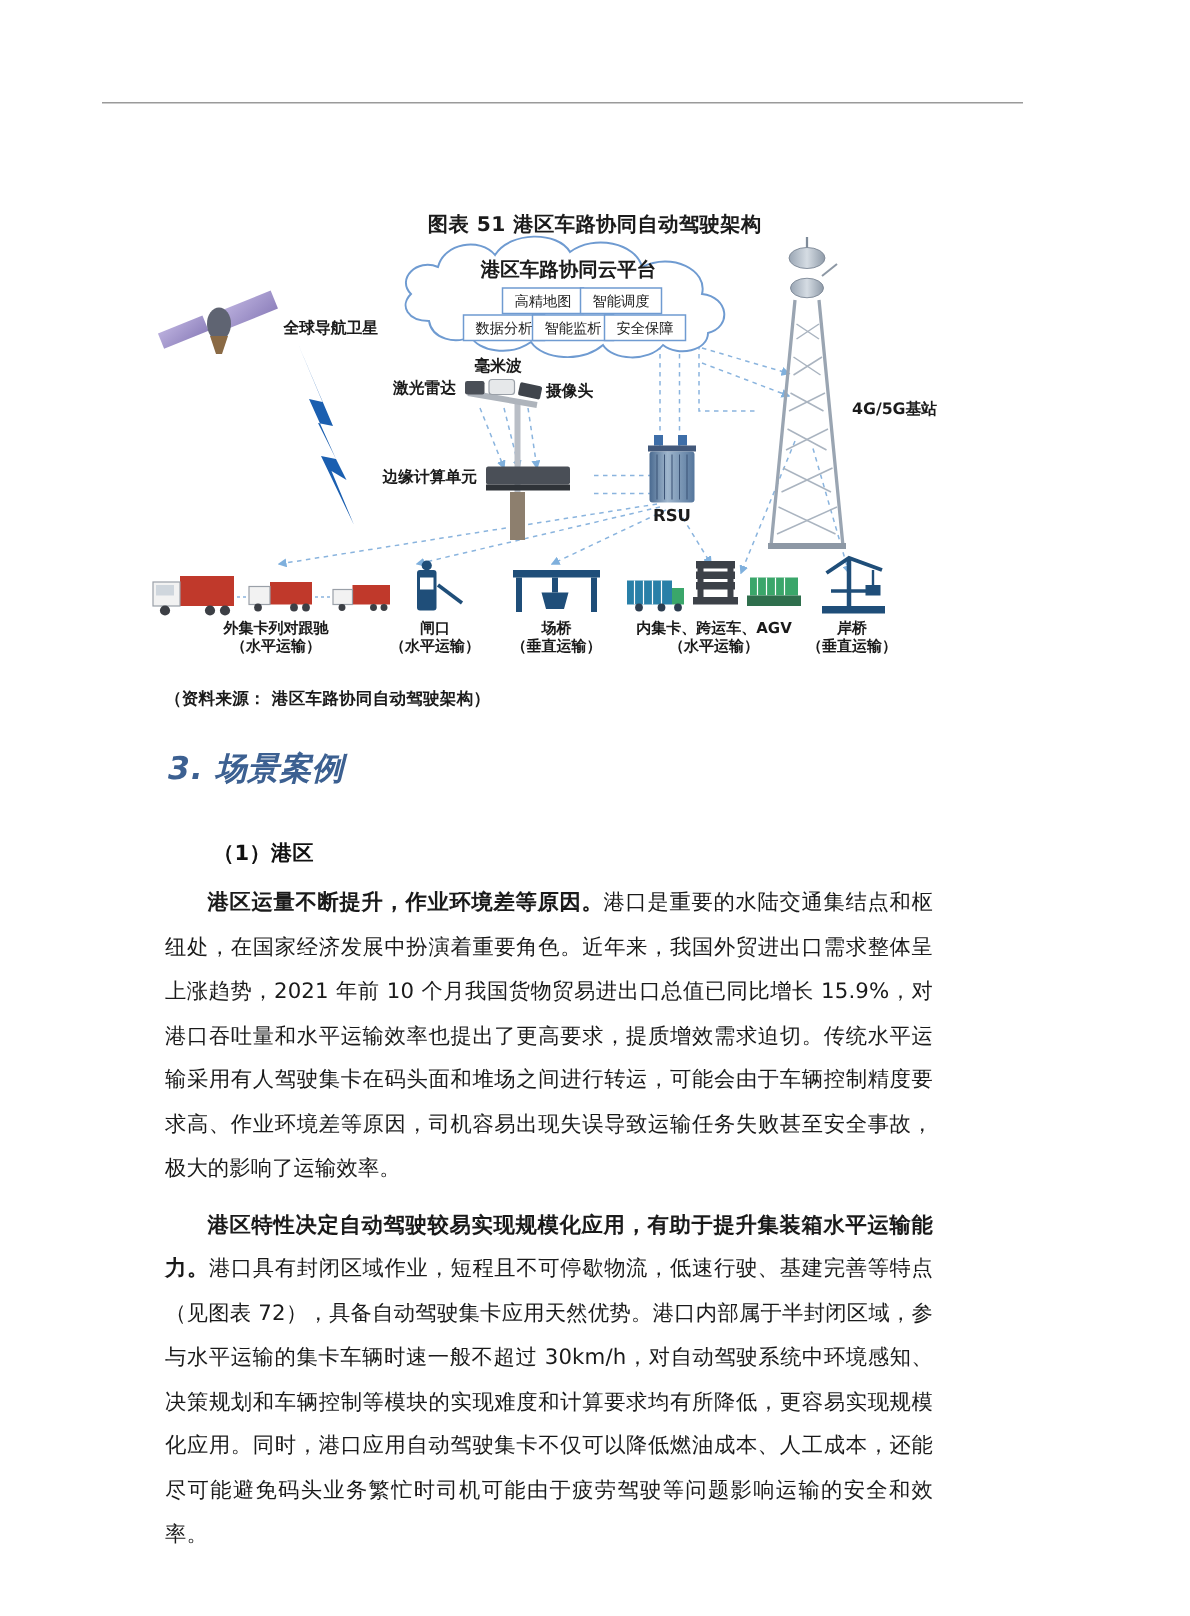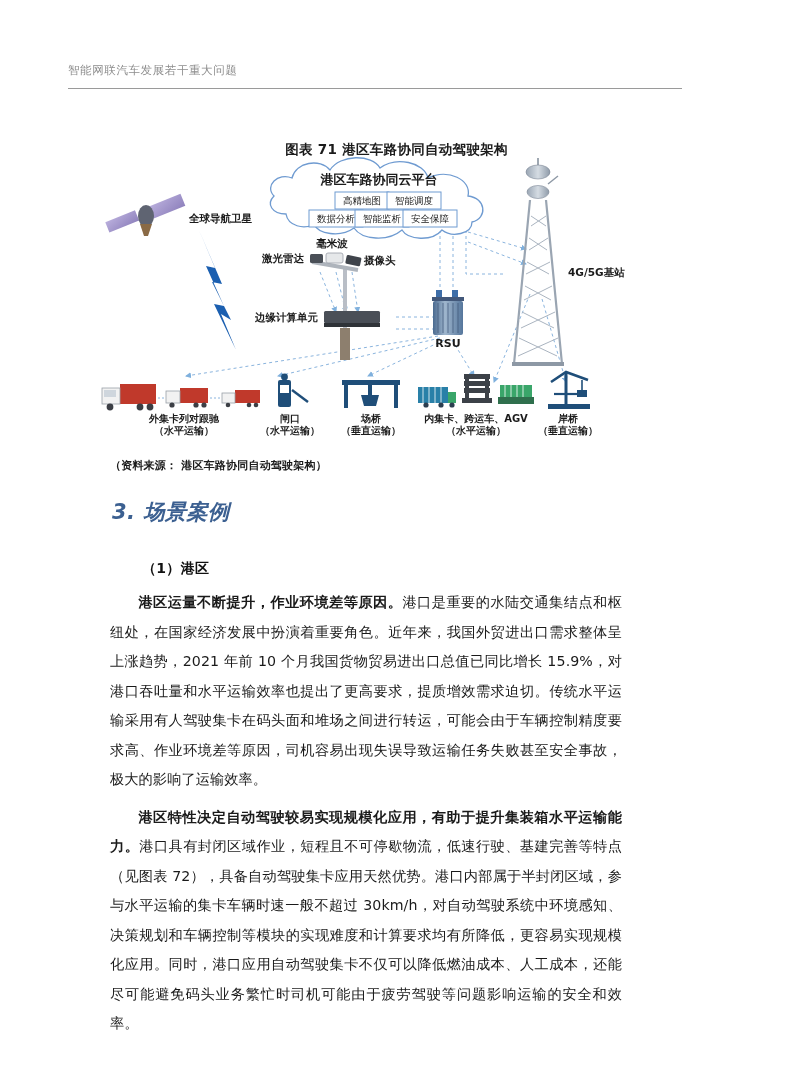--- a/index.html
+++ b/index.html
@@ -132,25 +132,24 @@
 
   
   .dg-label { font-family: "DejaVu Sans","Liberation Sans",sans-serif; fill:#1b1b1b; }
 </style>
 </head>
 <body>
 
 <div class="page">
 
   <div class="running-header">
-    <div class="rh-text">智能网联汽车发展若干重大问题</div>
     <div class="rh-rule"></div>
   </div>
 
-  <div class="figure-title">图表 71  港区车路协同自动驾驶架构</div>
+  <div class="figure-title">图表 51  港区车路协同自动驾驶架构</div>
 
   <div class="figure-canvas">
     <svg width="600" height="282" viewBox="0 0 600 282" xmlns="http://www.w3.org/2000/svg">
 
       <defs>
         <marker id="ah" markerWidth="6" markerHeight="6" refX="5" refY="3" orient="auto">
           <path d="M0,0 L6,3 L0,6 z" fill="#7fb0dd"></path>
         </marker>
         <linearGradient id="towerGrad" x1="0" y1="0" x2="1" y2="0">
           <stop offset="0%" stop-color="#9aa6b4"></stop>

